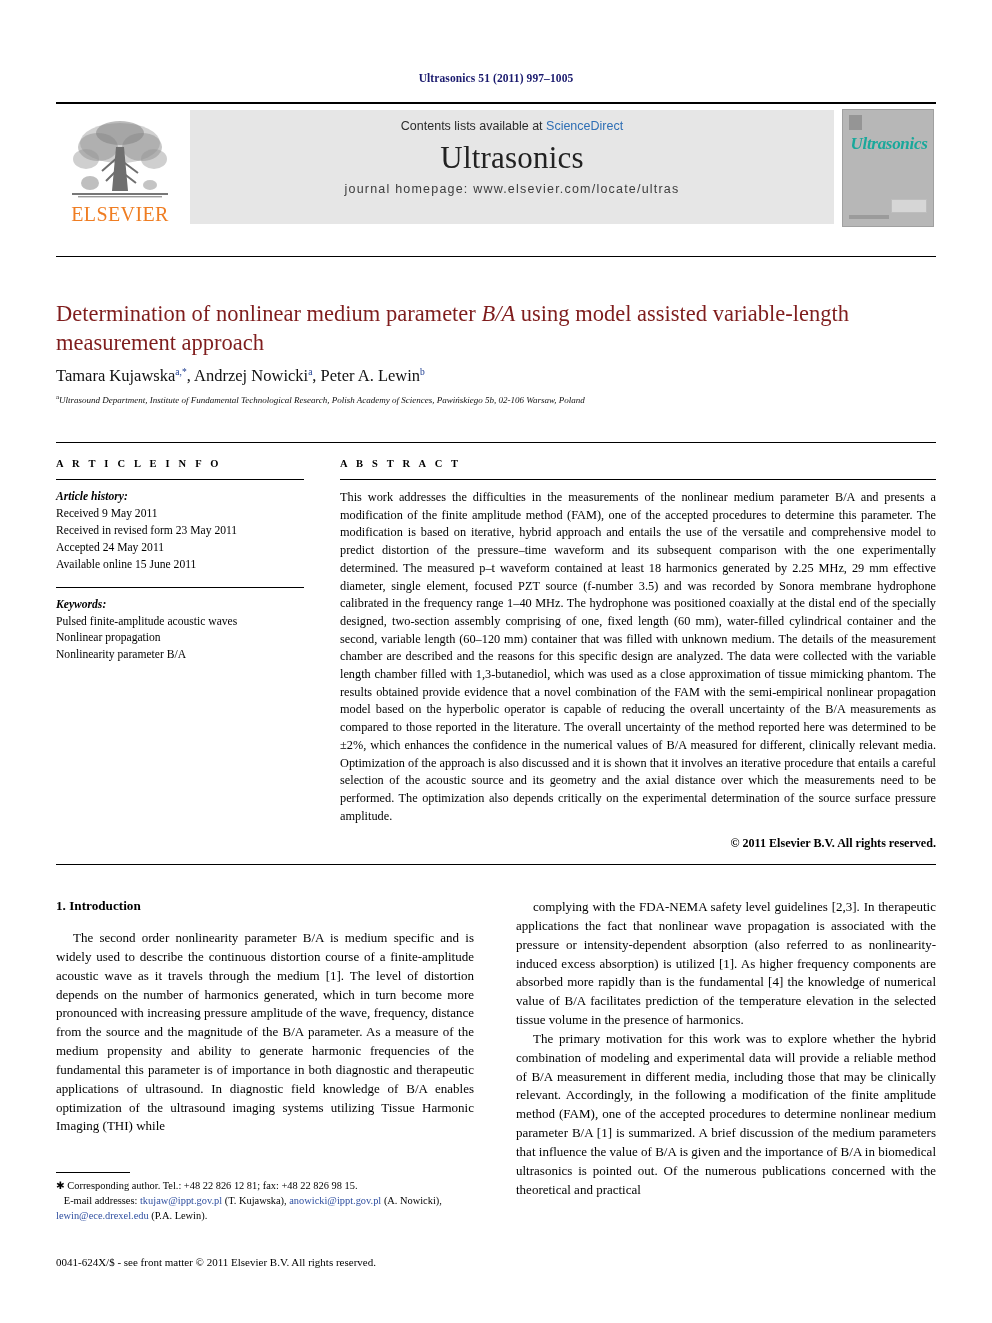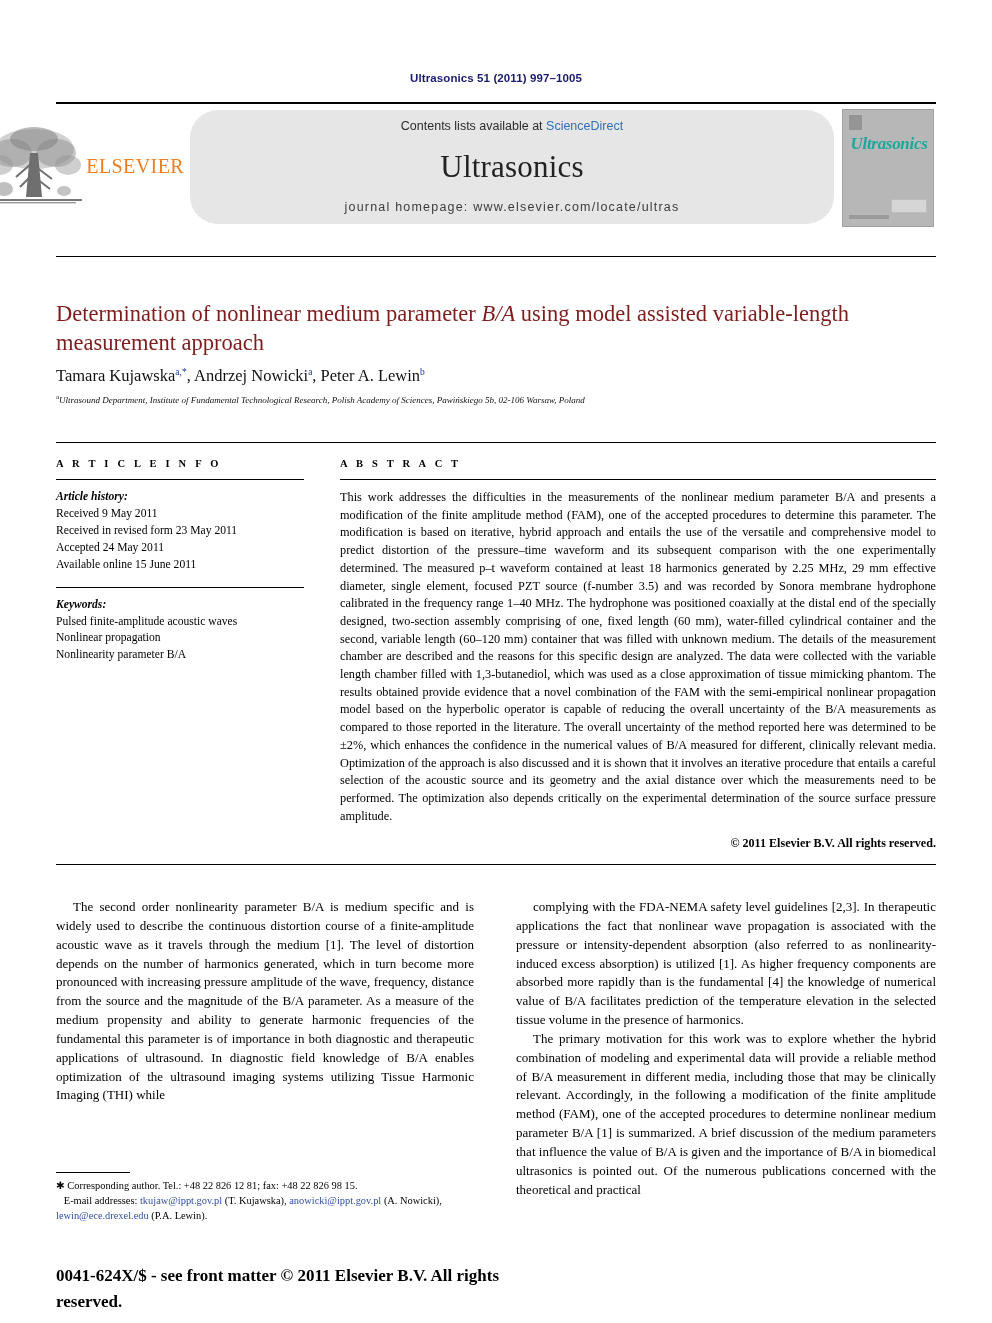--- a/index.html
+++ b/index.html
@@ -13,52 +13,51 @@
     color: #000;
     position: relative;
     overflow: hidden;
   }
   .page { width: 992px; height: 1323px; position: relative; }
 
   
   .running-head {
     position: absolute; top: 72px; left: 0; width: 992px;
     text-align: center;
-    font-family: Liberation Sans, sans-serif;
+    font-family: Liberation Serif, serif;
     font-size: 11.5px; font-weight: bold;
     color: #1a1a6e; letter-spacing: .1px;
   }
 
   
   .masthead {
     position: absolute; left: 56px; top: 102px;
     width: 880px; height: 122px;
     border-top: 2.2px solid #000;
   }
   .mast-inner { display: flex; height: 122px; padding-top: 3px; }
   .elsevier-block {
     width: 128px; flex: 0 0 128px;
-    display: flex; flex-direction: row;
+    display: flex; flex-direction: column;
     align-items: center; justify-content: flex-end;
     padding-bottom: 2px;
   }
   .tree-svg { display: block; }
   .elsevier-word {
     font-family: "Liberation Serif", serif;
     font-size: 20px; color: #ef7d22; letter-spacing: .4px;
     line-height: 1; margin-top: 1px;
   }
   .journal-band {
     flex: 1 1 auto;
     background: #e6e6e6;
     margin: 3px 6px 2px 6px;
     display: flex; flex-direction: column;
     align-items: center; justify-content: space-between;
-    padding: 9px 0 10px 0;
-    border-radius: 28px;
+    padding: 9px 0 28px 0;
   }
   .contents-line {
     font-family: "Liberation Sans", sans-serif;
     font-size: 12.5px; color: #2b2b2b;
   }
   .contents-line .sd { color: #2f6fb5; }
   .journal-name {
     font-family: "Liberation Serif", serif;
     font-size: 31px; color: #222; letter-spacing: .2px;
     line-height: 1;
@@ -187,21 +186,21 @@
     position: absolute; left: 56px; top: 1178px; width: 420px;
     font-family: "Liberation Serif", serif;
     font-size: 10.4px; line-height: 1.45; color: #000;
   }
   .footnotes .star { letter-spacing: 0; }
   .footnotes .lbl { }
   .mail { color: #2f4fa0; }
   .imprint {
     position: absolute; left: 56px; top: 1254px; width: 460px;
     font-family: "Liberation Serif", serif;
-    font-size: 17px; line-height: 1.5; color: #000; font-weight: bold; margin-top: 9px;
+    font-size: 11px; line-height: 1.5; color: #000; font-weight: normal;
   }
   .imprint .doi { color: #1a2f7a; }
 </style>
 </head>
 <body>
 
 <div class="page">
 
   <div class="running-head">Ultrasonics 51 (2011) 997–1005</div>
 
@@ -293,20 +292,21 @@
   <div class="col-abs">
     <div class="sec-head">A B S T R A C T</div>
     <div class="hr-thin"></div>
     <div class="abstract-text">This work addresses the difficulties in the measurements of the nonlinear medium parameter B/A and presents a modification of the finite amplitude method (FAM), one of the accepted procedures to determine this parameter. The modification is based on iterative, hybrid approach and entails the use of the versatile and comprehensive model to predict distortion of the pressure–time waveform and its subsequent comparison with the one experimentally determined. The measured p–t waveform contained at least 18 harmonics generated by 2.25 MHz, 29 mm effective diameter, single element, focused PZT source (f-number 3.5) and was recorded by Sonora membrane hydrophone calibrated in the frequency range 1–40 MHz. The hydrophone was positioned coaxially at the distal end of the specially designed, two-section assembly comprising of one, fixed length (60 mm), water-filled cylindrical container and the second, variable length (60–120 mm) container that was filled with unknown medium. The details of the measurement chamber are described and the reasons for this specific design are analyzed. The data were collected with the variable length chamber filled with 1,3-butanediol, which was used as a close approximation of tissue mimicking phantom. The results obtained provide evidence that a novel combination of the FAM with the semi-empirical nonlinear propagation model based on the hyperbolic operator is capable of reducing the overall uncertainty of the B/A measurements as compared to those reported in the literature. The overall uncertainty of the method reported here was determined to be ±2%, which enhances the confidence in the numerical values of B/A measured for different, clinically relevant media. Optimization of the approach is also discussed and it is shown that it involves an iterative procedure that entails a careful selection of the acoustic source and its geometry and the axial distance over which the measurements need to be performed. The optimization also depends critically on the experimental determination of the source surface pressure amplitude.</div>
     <div class="copyright">© 2011 Elsevier B.V. All rights reserved.</div>
   </div>
 
   <div class="abs-rule-bottom"></div>
 
   <div class="body-left">
+    <div class="sec-title">1. Introduction</div>
     <div class="body-text">
       <p>The second order nonlinearity parameter B/A is medium specific and is widely used to describe the continuous distortion course of a finite-amplitude acoustic wave as it travels through the medium [1]. The level of distortion depends on the number of harmonics generated, which in turn become more pronounced with increasing pressure amplitude of the wave, frequency, distance from the source and the magnitude of the B/A parameter. As a measure of the medium propensity and ability to generate harmonic frequencies of the fundamental this parameter is of importance in both diagnostic and therapeutic applications of ultrasound. In diagnostic field knowledge of B/A enables optimization of the ultrasound imaging systems utilizing Tissue Harmonic Imaging (THI) while</p>
     </div>
   </div>
 
   <div class="body-right">
     <div class="body-text">
       <p>complying with the FDA-NEMA safety level guidelines [2,3]. In therapeutic applications the fact that nonlinear wave propagation is associated with the pressure or intensity-dependent absorption (also referred to as nonlinearity-induced excess absorption) is utilized [1]. As higher frequency components are absorbed more rapidly than is the fundamental [4] the knowledge of numerical value of B/A facilitates prediction of the temperature elevation in the selected tissue volume in the presence of harmonics.</p>
     </div>
     <div class="body-text">

